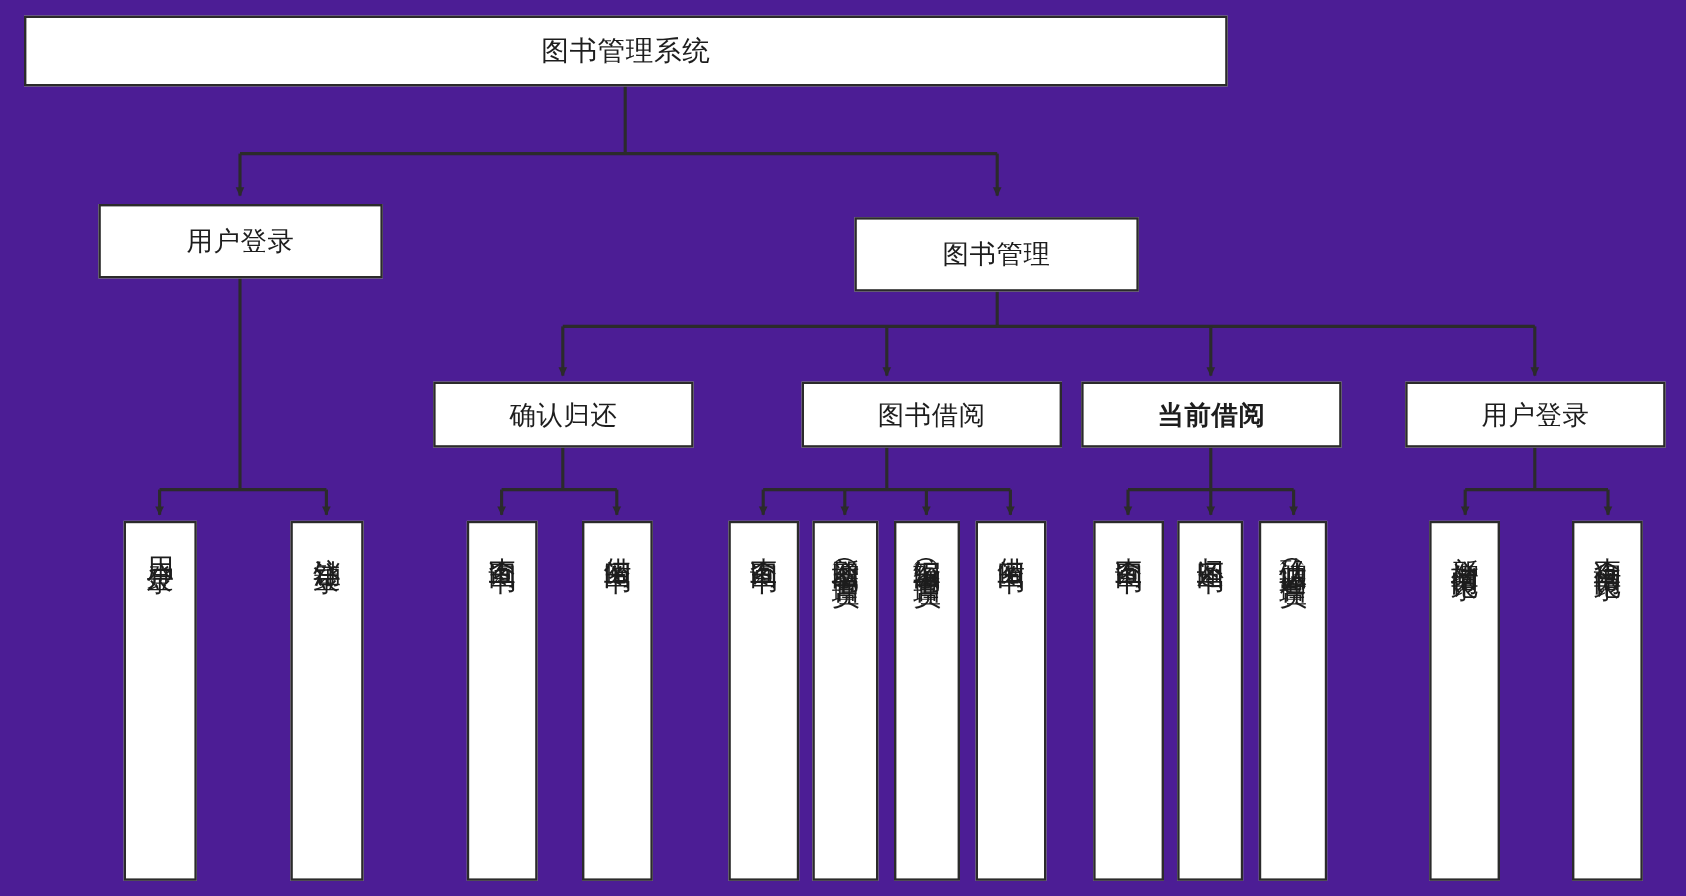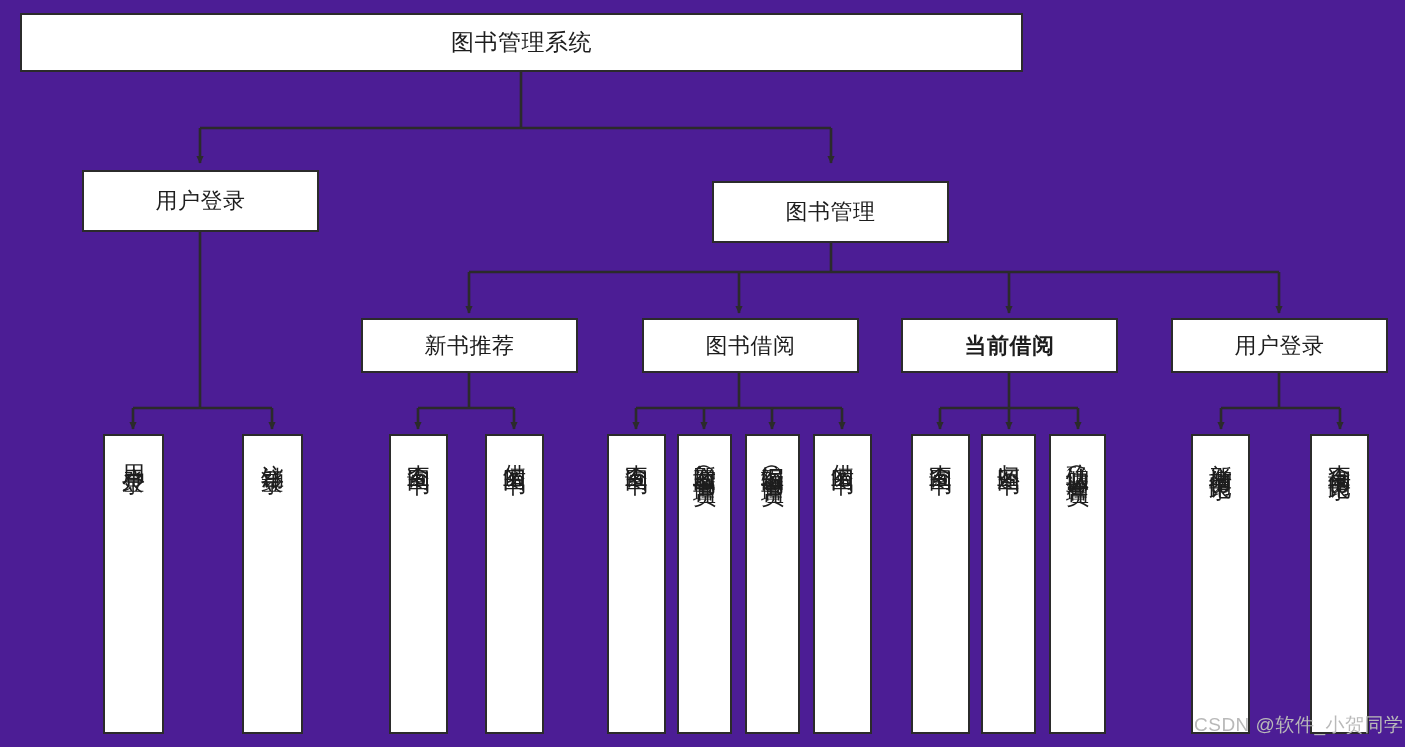--- a/index.html
+++ b/index.html
@@ -106,23 +106,23 @@
   </div>
 
   <div class="node horiz" style="left:82px;top:170px;width:237px;height:62px;">
     <span class="lbl">用户登录</span>
   </div>
   <div class="node horiz" style="left:712px;top:170px;width:237px;height:62px;margin-top:11px;">
     <span class="lbl">图书管理</span>
   </div>
 
   <div class="node horiz" style="left:361px;top:318px;width:217px;height:55px;">
-    <span class="lbl">新书推荐</span>
+    <span class="lbl">确认归还</span>
   </div>
-  <div class="node horiz" style="left:642px;top:318px;width:217px;height:55px;">
+  <div class="node horiz" style="left:668px;top:318px;width:217px;height:55px;">
     <span class="lbl">图书借阅</span>
   </div>
   <div class="node horiz" style="left:901px;top:318px;width:217px;height:55px;font-weight:bold;">
     <span class="lbl">当前借阅</span>
   </div>
   <div class="node horiz" style="left:1171px;top:318px;width:217px;height:55px;">
     <span class="lbl">用户登录</span>
   </div>
 
   <div class="node vert" style="left:103px;top:434px;width:61px;height:300px;">
@@ -162,15 +162,14 @@
     <span class="lbl">确认归还（管理员）</span>
   </div>
 
   <div class="node vert" style="left:1191px;top:434px;width:59px;height:300px;">
     <span class="lbl">新增借阅记录</span>
   </div>
   <div class="node vert" style="left:1310px;top:434px;width:59px;height:300px;">
     <span class="lbl">查询借阅记录</span>
   </div>
 
-  <div class="watermark" style="left:1194px;top:712px;">CSDN @软件_小贺同学</div>
 
 </div>
 
 </body></html>

